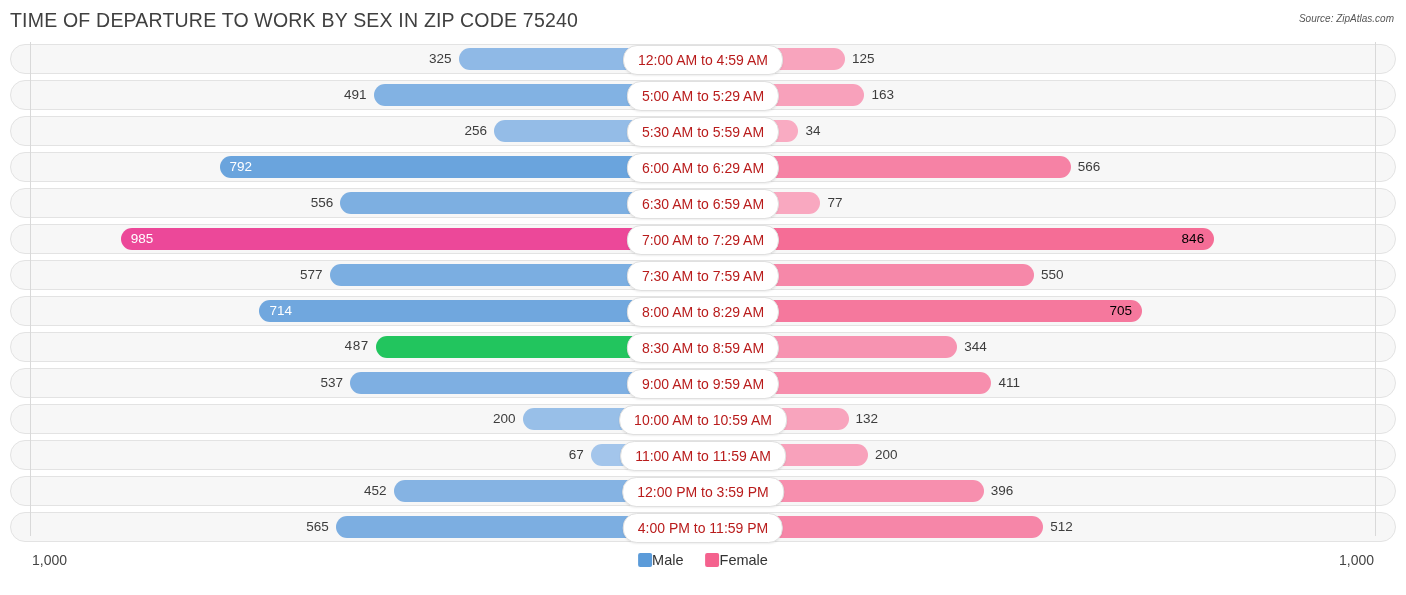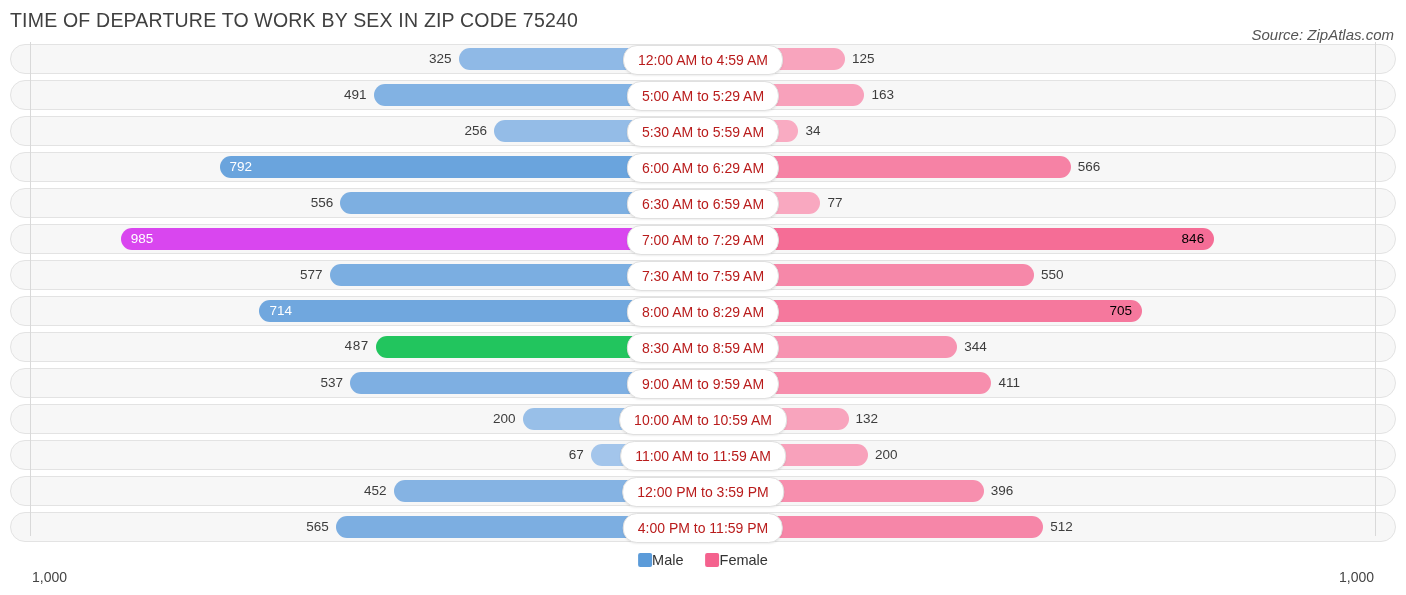--- a/index.html
+++ b/index.html
@@ -26,22 +26,22 @@
     left: 10px;
     top: 9px;
     font-size: 19.5px;
     letter-spacing: .2px;
     color: #404040;
     white-space: nowrap;
   }
   .source {
     position: absolute;
     right: 12px;
-    top: 26px;
-    font-size: 15px;
+    top: 13px;
+    font-size: 10px;
     font-style: italic;
     color: #555;
     white-space: nowrap;
   }
 
   
   .plot {
     position: relative;
     margin: 0 10px;
     height: 504px;
@@ -133,21 +133,20 @@
   .footer {
     position: relative;
     height: 44px;
     margin: 0 10px;
   }
   .axis-min, .axis-max {
     position: absolute;
     top: 6px;
     font-size: 14px;
     color: #444;
-    margin-top: 17px;
   }
   .axis-min { left: 22px; }
   .axis-max { right: 22px; }
 
   .legend {
     position: absolute;
     left: 50%;
     top: 6px;
     transform: translateX(-50%);
     display: flex;
@@ -246,21 +245,21 @@
         <div class="half right">
           <div class="bar right" style="width: 117.424px; background: rgb(249, 168, 192);">
             <span class="val outside-right">77</span>
           </div>
         </div>
         <div class="pill">6:30 AM to 6:59 AM</div>
       </div>
       <div class="row">
         <div class="track"></div>
         <div class="half left">
-          <div class="bar left" style="width: 582.32px; background: #d946ef;">
+          <div class="bar left" style="width: 582.32px; background: #ec4899;">
             <span class="val inside-left">985</span>
           </div>
         </div>
         <div class="half right">
           <div class="bar right" style="width: 511.152px; background: rgb(245, 109, 150);">
             <span class="val inside-right">846</span>
           </div>
         </div>
         <div class="pill">7:00 AM to 7:29 AM</div>
       </div>

